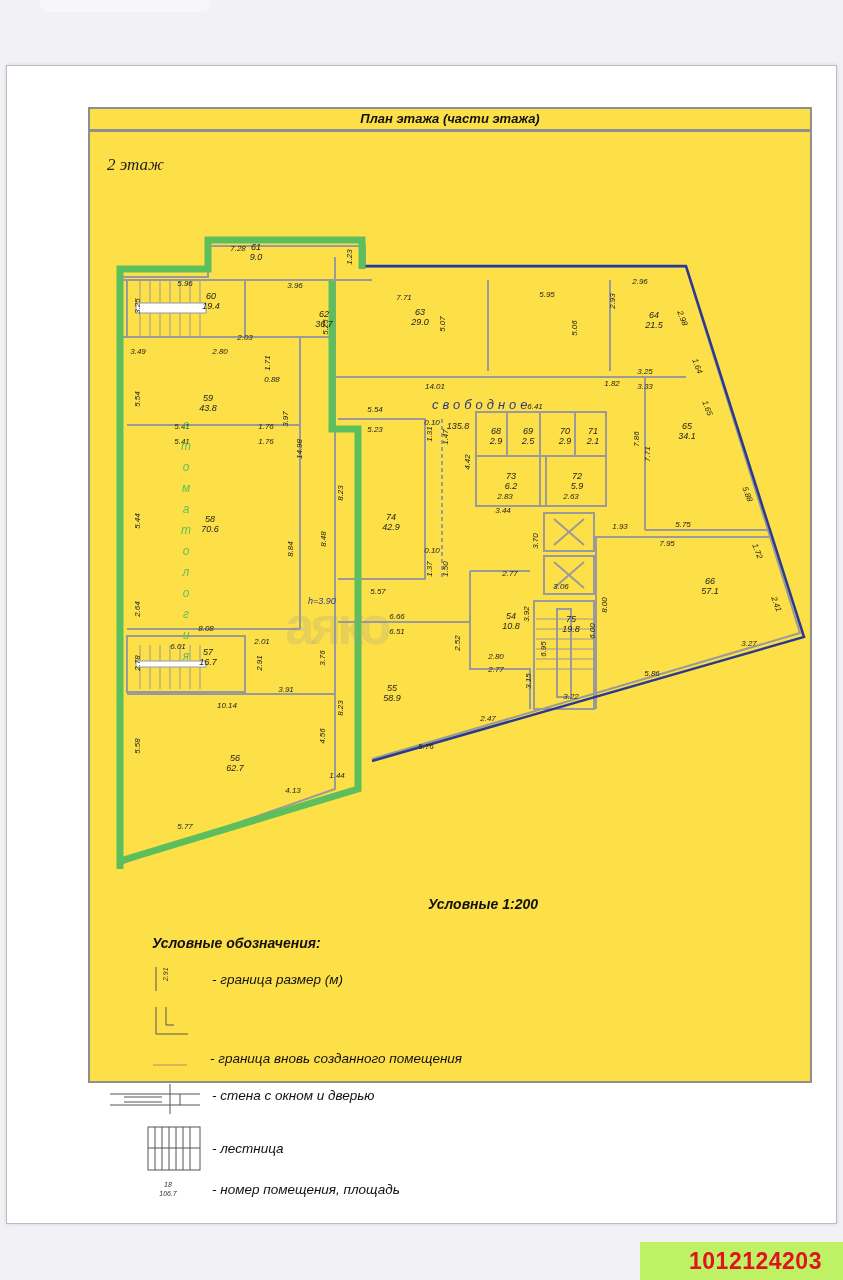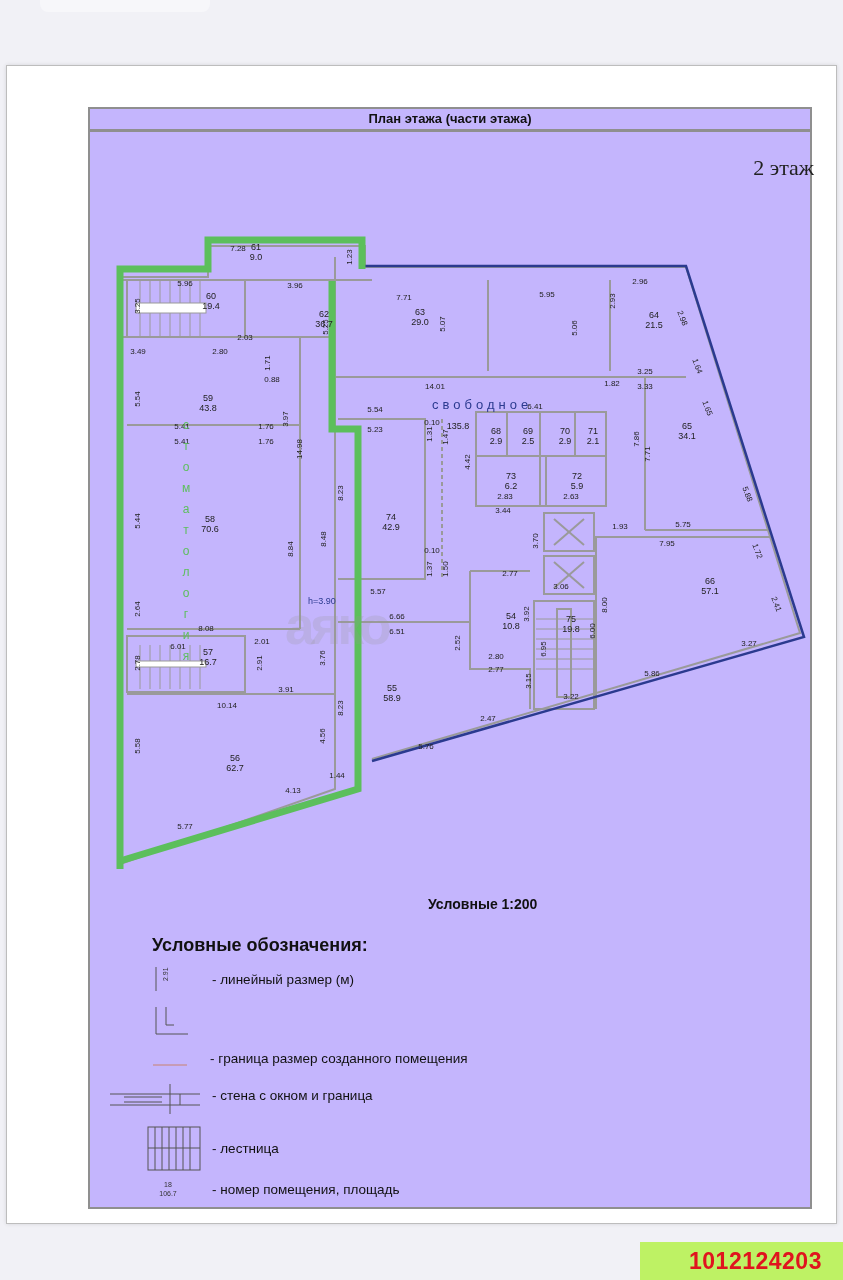--- a/index.html
+++ b/index.html
@@ -1,24 +1,24 @@
 <!DOCTYPE html>
 <html><head>
 <meta charset="utf-8">
 <style>
   html, body { margin:0; padding:0; }
   body { width:843px; height:1280px; background:#f1f1f6; position:relative; overflow:hidden; font-family:"Liberation Sans", sans-serif; }
   .top-pill { position:absolute; left:40px; top:0; width:170px; height:12px; background:#f7f7fa; border-radius:0 0 8px 8px; }
   .sheet { position:absolute; left:6px; top:65px; width:829px; height:1157px; background:#fff; border:1px solid #bdbdbd; box-shadow:0 0 4px rgba(0,0,0,0.12); }
-  .doc { position:absolute; left:88px; top:107px; width:724px; height:1102px; border:2px solid #8f8f8f; background:#c4b5fd; box-sizing:border-box; }
+  .doc { position:absolute; left:88px; top:107px; width:724px; height:976px; border:2px solid #8f8f8f; background:#fde047; box-sizing:border-box;font-style:italic; }
   .doc-header { height:20px; border-bottom:3px solid #8f8f8f; text-align:center; font-weight:bold; font-size:13px; line-height:20px; color:#111; }
-  .floor-label { position:absolute; left:4px; width:100%; top:46px; text-align:right; font-family:"Liberation Serif", serif; font-size:22px; color:#222; }
+  .floor-label { position:absolute; left:17px; width:100%; top:46px; text-align:left; font-family:"Liberation Serif", serif; font-size:17px; color:#222; }
   svg.plan { position:absolute; left:0; top:0; }
   .scale { position:absolute; left:338px; top:787px; font-weight:bold; font-size:14px; color:#111; }
-  .legend-title { position:absolute; left:62px; top:826px; font-weight:bold; font-size:18px; color:#111; }
+  .legend-title { position:absolute; left:62px; top:826px; font-weight:bold; font-size:14px; color:#111; }
   .legend-row { position:absolute; left:0; width:600px; height:30px; }
   .legend-text { position:absolute; left:122px; font-size:13.5px; color:#111; white-space:nowrap; }
   .listing-id { position:absolute; left:640px; top:1242px; width:231px; height:38px; background:#bef264; color:#e0141e; font-weight:bold; font-size:23px; text-align:center; line-height:38px; letter-spacing:0.5px; }
   .watermark { position:absolute; left:285px; top:595px; font-size:53px; font-weight:bold; color:rgba(150,150,150,0.22); letter-spacing:-4px; }
 </style>
 </head>
 <body>
 
 <div class="top-pill"></div>
 
@@ -288,27 +288,27 @@
       <line x1="93" y1="1018" x2="93" y2="1061"></line>
         <line x1="100" y1="1018" x2="100" y2="1061"></line>
     </g>
     <text id="legend-num" x="78" y="1078" font-size="7" fill="#333" text-anchor="middle" font-family="Liberation Sans, sans-serif">18</text>
     <text id="legend-area" x="78" y="1087" font-size="7" fill="#333" text-anchor="middle" font-family="Liberation Sans, sans-serif">106.7</text>
   </svg>
 
   <div class="scale">Условные 1:200</div>
   <div class="legend-title">Условные обозначения:</div>
   <div class="legend-row" style="top:863px">
-      <span class="legend-text">- линейный размер (м)</span>
+      <span class="legend-text">- граница размер (м)</span>
     </div>
   <div class="legend-row" style="top:942px">
-      <span class="legend-text" style="left:120px">- граница размер созданного помещения</span>
+      <span class="legend-text" style="left:120px">- граница вновь созданного помещения</span>
     </div>
   <div class="legend-row" style="top:979px">
-      <span class="legend-text">- стена с окном и граница</span>
+      <span class="legend-text">- стена с окном и дверью</span>
     </div>
   <div class="legend-row" style="top:1073px">
       <span class="legend-text">- номер помещения, площадь</span>
     </div>
   <div class="legend-row" style="top:1032px">
       <span class="legend-text">- лестница</span>
     </div>
 </div>
 
 <div class="watermark">аяко</div>

